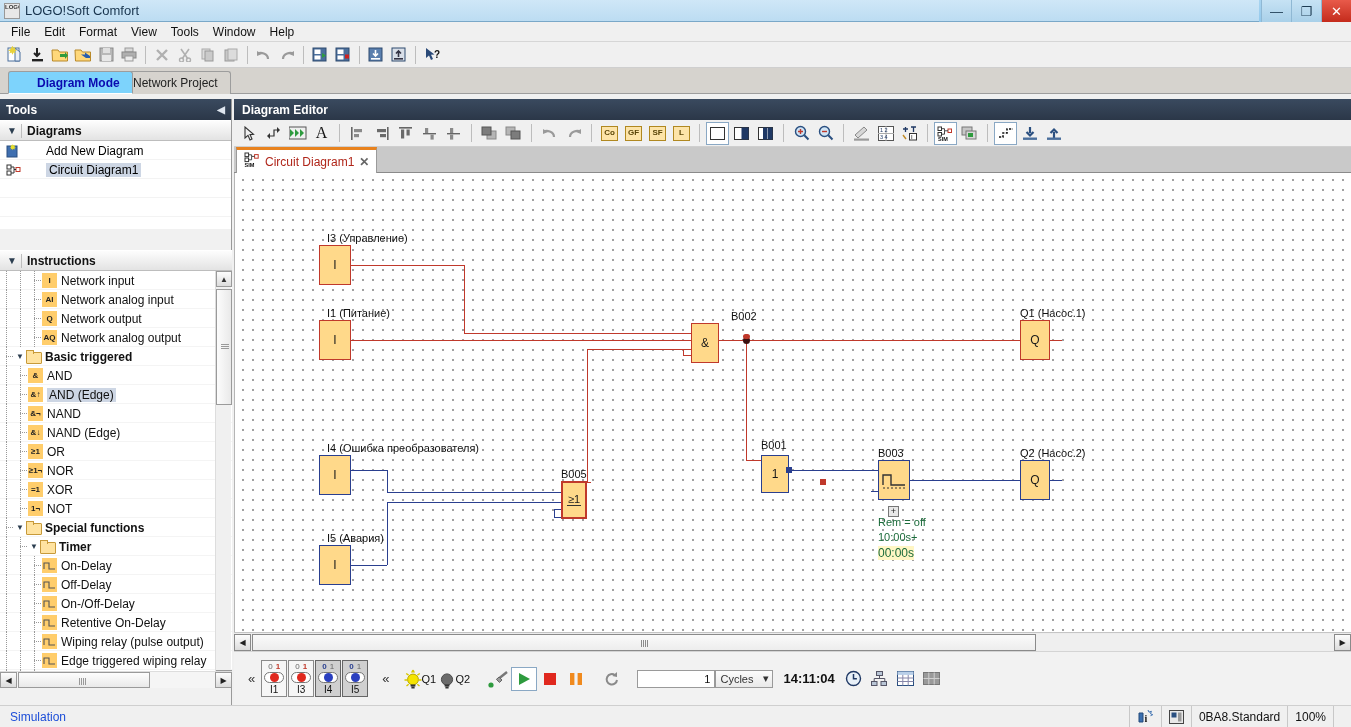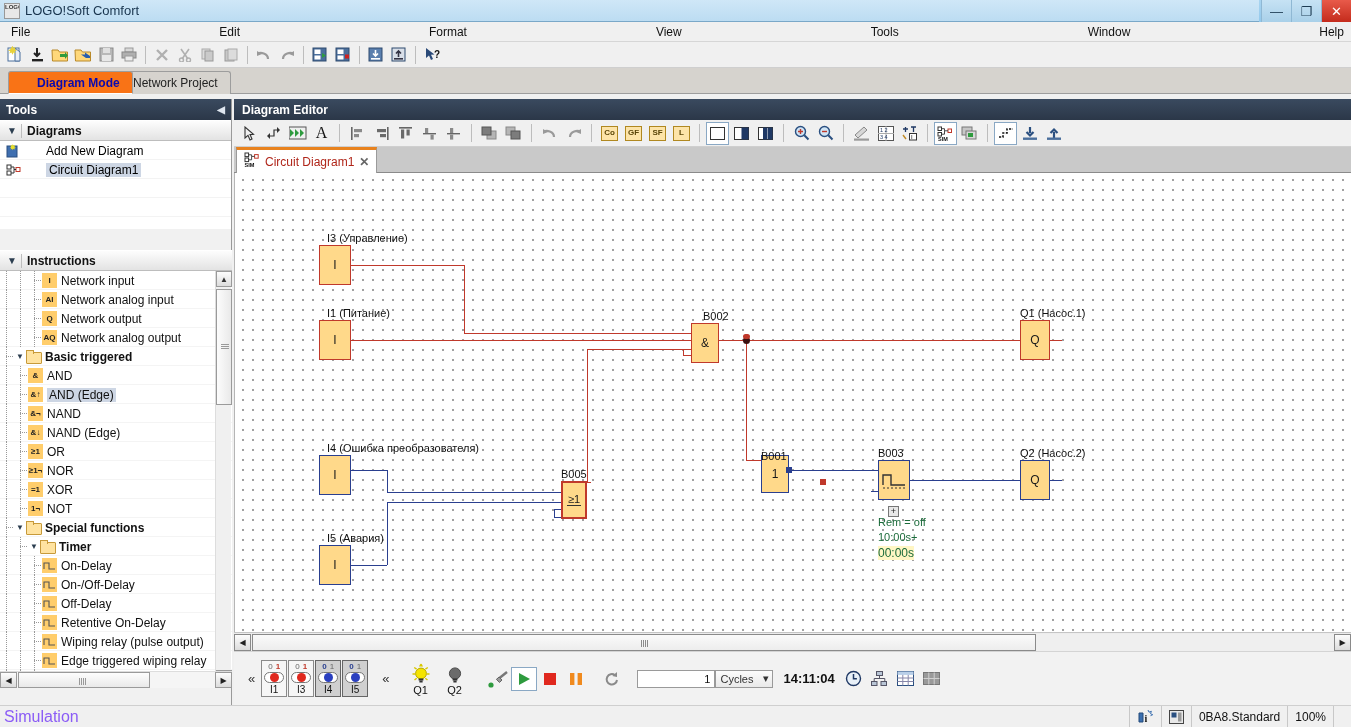--- a/index.html
+++ b/index.html
@@ -47,21 +47,21 @@
     background: linear-gradient(#c6e2f4, #a9d0e9);
     border-left: 1px solid #8fb8d4;
     color: #1d3b52; font-size: 13px; line-height: 1;
   }
   .winbtn.close { background: linear-gradient(#e8past, #d23a2a); background: linear-gradient(#e85a4a,#c42b1c); color:#fff; }
 
   
   .menubar {
     position: absolute; left: 0; top: 22px; width: 1351px; height: 20px;
     background: #f0f0f0; border-bottom: 1px solid #d6d6d6;
-    display: flex; align-items: center; padding-left: 4px; justify-content: space-between;
+    display: flex; align-items: center; padding-left: 4px;
   }
   .menuitem { padding: 2px 7px; font-size: 12px; color: #111; }
 
   
   .toolbar {
     position: absolute; left: 0; top: 42px; width: 1351px; height: 26px;
     background: #f0f0f0; border-bottom: 1px solid #cfcfcf;
     display: flex; align-items: center; padding-left: 3px; gap: 1px;
   }
   .tb-btn {
@@ -76,21 +76,21 @@
     background: #d6d3ce; border-bottom: 1px solid #9d9d9d;
   }
   .modetab {
     position: absolute; top: 3px; height: 23px;
     display: flex; align-items: center; justify-content: center;
     font-size: 12px; padding: 0 12px;
     border: 1px solid #9d9d9d; border-bottom: none;
     border-radius: 3px 3px 0 0;
   }
   .modetab.active {
-    left: 8px; background: #f97316; color: #0a0ab0; font-weight: bold; z-index: 2;
+    left: 8px; background: #7dd3fc; color: #0a0ab0; font-weight: bold; z-index: 2;
     border-bottom: 1px solid #fff;
     padding-left: 28px;
   }
   .modetab.inactive {
     left: 120px; background: #d6d3ce; color: #222;
   }
 
   
   .tools-panel {
     position: absolute; left: 0; top: 99px; width: 232px; height: 606px;
@@ -309,21 +309,21 @@
   }
   .inbtn.pressed { background: #d0d0d0; border: 1px solid #666; }
   .in-01 { font-size: 8px; line-height: 9px; display: flex; gap: 3px; }
   .in-01 .on { font-weight: bold; }
   .in-toggle {
     width: 20px; height: 11px; border-radius: 6px; border: 1px solid #777;
     background: #fff; position: relative; margin: 1px 0;
   }
   .in-dot { position: absolute; width: 9px; height: 9px; border-radius: 50%; top: 0px; }
   .in-name { font-size: 10px; line-height: 12px; color: #111; }
-  .lampwrap { display: flex; flex-direction: column; align-items: center; width: 34px; }
+  .lampwrap { display: flex; flex-direction: row; align-items: center; width: 34px; }
   .lamp { width: 18px; height: 22px; position: relative; }
   .lamp-name { font-size: 11px; color: #111; margin-top: 0px; }
   .simctl {
     width: 26px; height: 24px; display: flex; align-items: center; justify-content: center;
     position: relative;
   }
   .simctl.framed { border: 1px solid #8aa8c4; background: #fff; }
   .cycles-input {
     width: 78px; height: 18px; border: 1px solid #9a9a9a; background: #fff;
     font-size: 11px; text-align: right; padding-right: 4px; line-height: 16px; color: #111;
@@ -335,21 +335,21 @@
     padding-left: 4px; justify-content: space-between; padding-right: 4px;
   }
   .simtime { font-size: 13px; font-weight: bold; color: #111; margin: 0 6px 0 10px; }
 
   
   .statusbar {
     position: absolute; left: 0; bottom: 0; width: 1351px; height: 22px;
     background: #f0f0f0; border-top: 1px solid #cfcfcf;
     display: flex; align-items: center;
   }
-  .status-left { font-size: 16px; color: #8b5cf6; padding-left: 4px; }
+  .status-left { font-size: 12px; color: #1d4ed8; padding-left: 10px; }
   .status-right { margin-left: auto; display: flex; align-items: center; height: 22px; }
   .status-cell {
     border-left: 1px solid #c8c8c8; height: 22px; display: flex; align-items: center;
     padding: 0 7px; font-size: 12px; color: #111;
   }
 </style>
 </head>
 <body>
 
 <div id="app">
@@ -745,39 +745,39 @@
             </span>
             <span class="tree">
               <span class="dotline"></span>
               <span class="elbow"></span>
             </span>
             <span class="fico" style="background: rgb(255, 205, 107);">
               <svg width="13" height="11" viewBox="0 0 13 11">
                 <path d="M1 9 L1 3 L6 3 L6 9 L12 9" stroke="#555" stroke-width="1.1" fill="none"></path>
               </svg>
             </span>
-            <span class="lbl">On-/Off-Delay</span>
+            <span class="lbl">Off-Delay</span>
           </div>
           <div class="ir">
             <span class="tree">
               <span class="dotline"></span>
             </span>
             <span class="tree">
               <span class="dotline"></span>
             </span>
             <span class="tree">
               <span class="dotline"></span>
               <span class="elbow"></span>
             </span>
             <span class="fico" style="background: rgb(255, 205, 107);">
               <svg width="13" height="11" viewBox="0 0 13 11">
                 <path d="M1 9 L1 3 L6 3 L6 9 L12 9" stroke="#555" stroke-width="1.1" fill="none"></path>
               </svg>
             </span>
-            <span class="lbl">Off-Delay</span>
+            <span class="lbl">On-/Off-Delay</span>
           </div>
           <div class="ir">
             <span class="tree">
               <span class="dotline"></span>
             </span>
             <span class="tree">
               <span class="dotline"></span>
             </span>
             <span class="tree">
               <span class="dotline"></span>
@@ -1138,31 +1138,31 @@
     <div class="blabel" style="left:92px;top:269px;">I4 (Ошибка преобразователя)</div>
     <div class="blk blue" style="left:84px;top:282px;width:32px;height:40px;">
       <span>I</span>
     </div>
 
     <div class="blabel" style="left:92px;top:359px;">I5 (Авария)</div>
     <div class="blk blue" style="left:84px;top:372px;width:32px;height:40px;">
       <span>I</span>
     </div>
 
-    <div class="blabel" style="left:456px;top:137px;padding-left:12px;">B002</div>
+    <div class="blabel" style="left:484px;top:137px;padding-left:12px;">B002</div>
     <div class="blk red" style="left:456px;top:150px;width:28px;height:40px;">
       <span>&amp;</span>
     </div>
 
     <div class="blabel" style="left:326px;top:295px;">B005</div>
     <div class="blk red sel" style="left:326px;top:308px;width:26px;height:38px;">
       <span style="font-size:11px;border-bottom:1px solid #333;line-height:11px;padding:0 1px;">≥1</span>
     </div>
 
-    <div class="blabel" style="left:526px;top:277px;">B001</div>
+    <div class="blabel" style="left:526px;top:266px;">B001</div>
     <div class="blk blue" style="left:526px;top:282px;width:28px;height:38px;">
       <span>1</span>
     </div>
 
     <div class="blabel" style="left:643px;top:274px;">B003</div>
     <div class="blk blue" style="left:643px;top:287px;width:32px;height:40px;">
       <svg width="26" height="22" viewBox="0 0 26 22">
         <path d="M2 16 L2 6 L10 6 L10 16 L24 16" stroke="#333" stroke-width="1.4" fill="none"></path>
         <path d="M2 19 L24 19" stroke="#333" stroke-width="1" fill="none" stroke-dasharray="2 2"></path>
       </svg>

